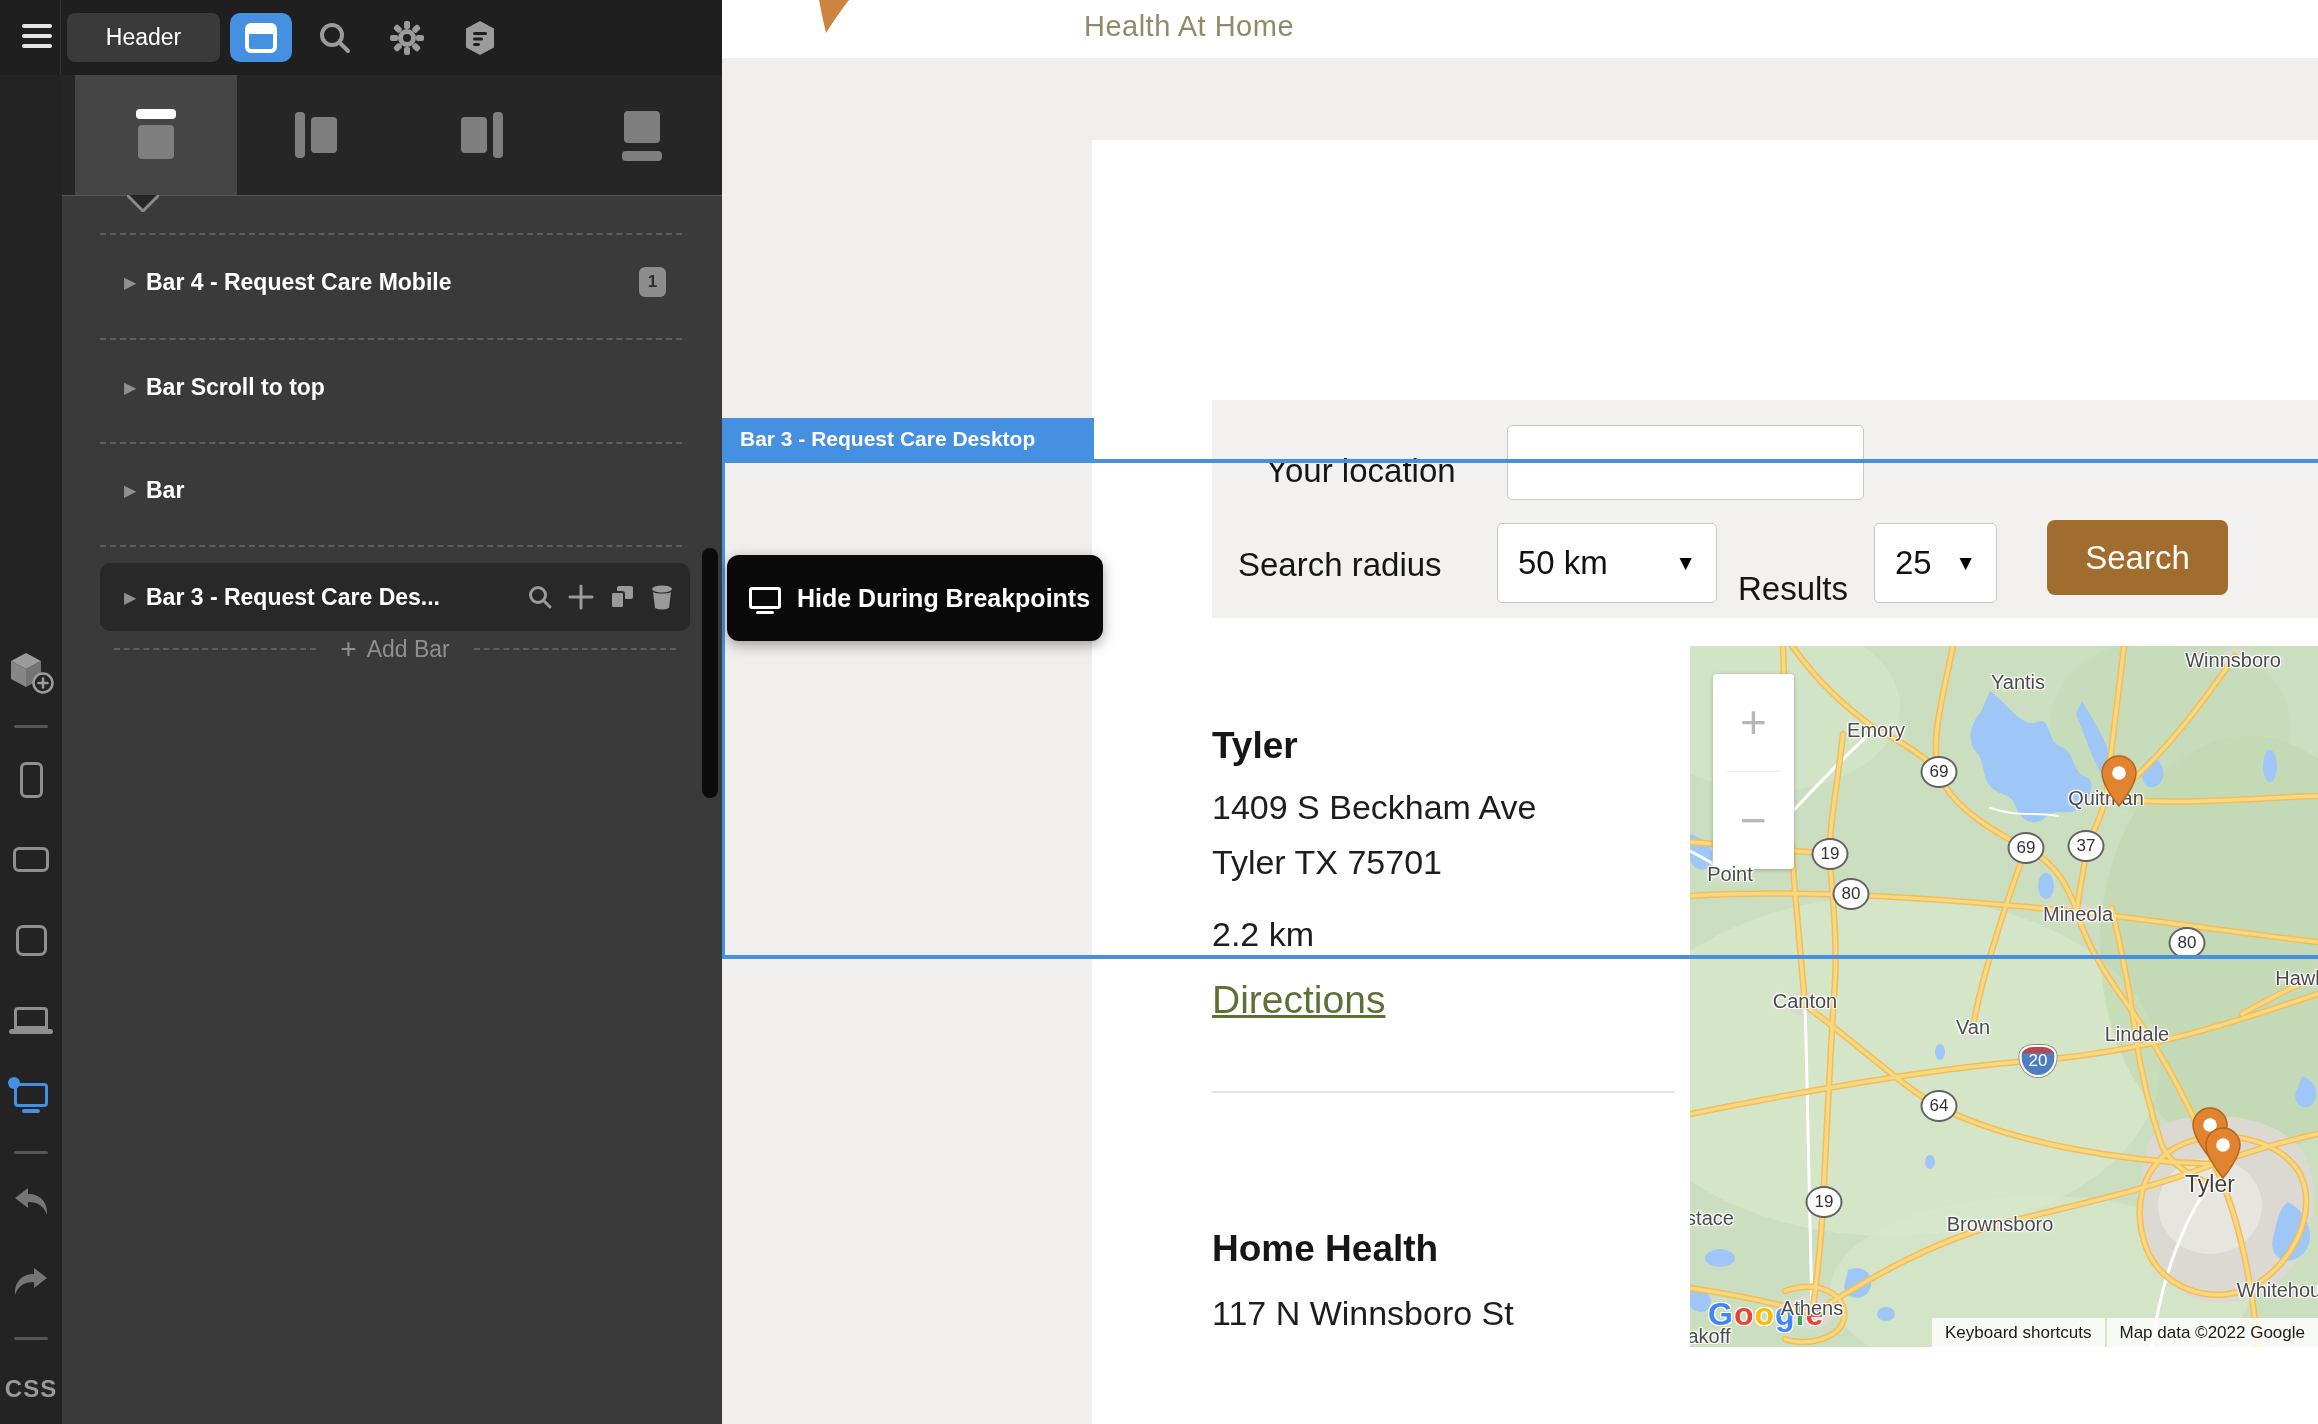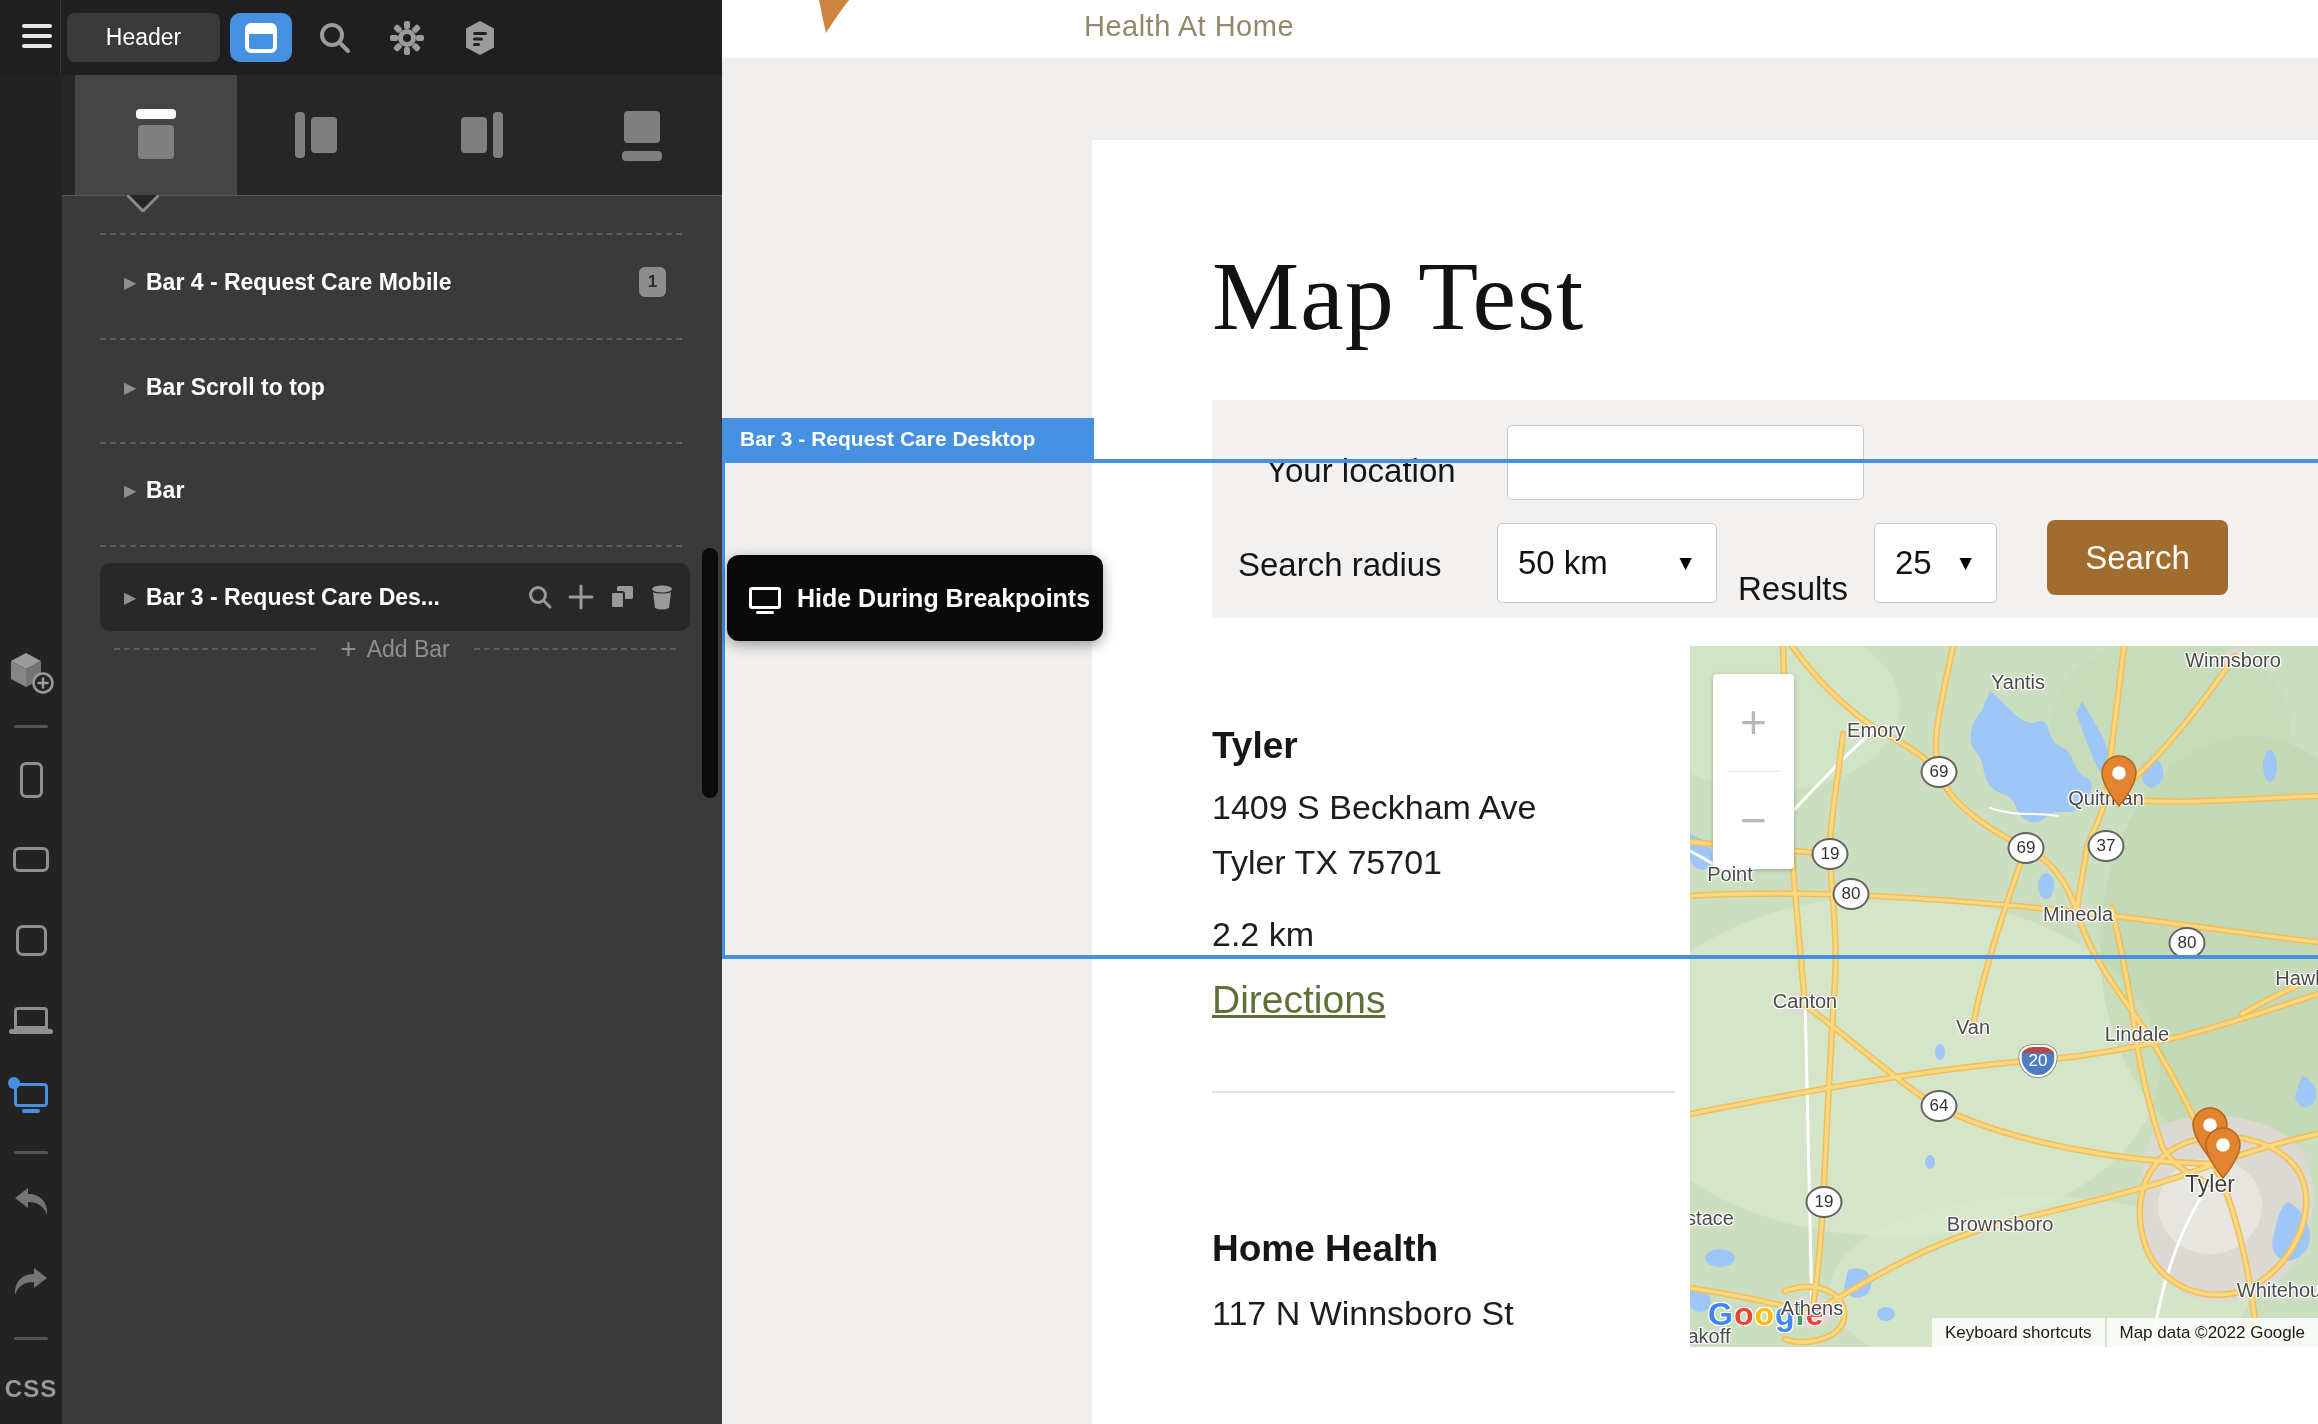--- a/index.html
+++ b/index.html
@@ -131,21 +131,20 @@
     <div class="logo-wedge">
       <svg width="32" height="34" viewBox="0 0 32 34">
           <path d="M1,0 L31,0 Q20,14 8,33 Q4,16 1,0 Z" fill="#cd8440"></path>
         </svg>
     </div>
     <div class="brand">Health At Home</div>
   </div>
   <div class="page-bg"></div>
 
   <div class="card">
-    <h1 class="page-title">Map Test</h1>
 
     <div class="form-panel">
       <div class="flabel" style="left:26px;top:52px;margin-left:28px;">Your location</div>
       <input class="tinput" style="">
       <div class="flabel" style="left:26px;top:146px;">Search radius</div>
       <div class="select" style="left:285px;top:123px;width:220px;">
         <span>50 km</span>
         <span class="caret">▼</span>
       </div>
       <div class="flabel" style="left:526px;top:146px;margin-top:24px;">Results</div>
@@ -285,21 +284,21 @@
         <div class="mlabel" style="left: 283px; top: 381px;">Van</div>
         <div class="mlabel" style="left: 447px; top: 388px;">Lindale</div>
         <div class="mlabel" style="left: 310px; top: 578px;">Brownsboro</div>
         <div class="mlabel big" style="left: 520px; top: 538px;">Tyler</div>
         <div class="mlabel" style="left: 594px; top: 644px;">Whitehous</div>
         <div class="mlabel" style="left: 122px; top: 662px;">Athens</div>
         <div class="mlabel" style="left: 20px; top: 572px;">stace</div>
         <div class="mlabel" style="left: 19px; top: 690px;">akoff</div>
         <div class="shield" style="left: 249px; top: 126px;">69</div>
         <div class="shield" style="left: 336px; top: 202px;">69</div>
-        <div class="shield" style="left: 416px; top: 200px;">37</div>
+        <div class="shield" style="left: 396px; top: 200px;">37</div>
         <div class="shield" style="left: 140px; top: 208px;">19</div>
         <div class="shield" style="left: 161px; top: 248px;">80</div>
         <div class="shield" style="left: 497px; top: 297px;">80</div>
         <div class="shield interstate" style="left: 348px; top: 415px;">20</div>
         <div class="shield" style="left: 249px; top: 460px;">64</div>
         <div class="shield" style="left: 134px; top: 556px;">19</div>
         <div class="pin" style="left: 411px; top: 109px;"><svg width="36" height="52" viewBox="0 0 36 52">
             <path d="M18,1 C8.6,1 1,8.6 1,18 C1,31 18,51 18,51 C18,51 35,31 35,18 C35,8.6 27.4,1 18,1 Z" fill="#e2832f" stroke="#b5651d" stroke-width="1.5"></path>
             <circle cx="18" cy="18" r="6.8" fill="#fff"></circle>
           </svg></div>

